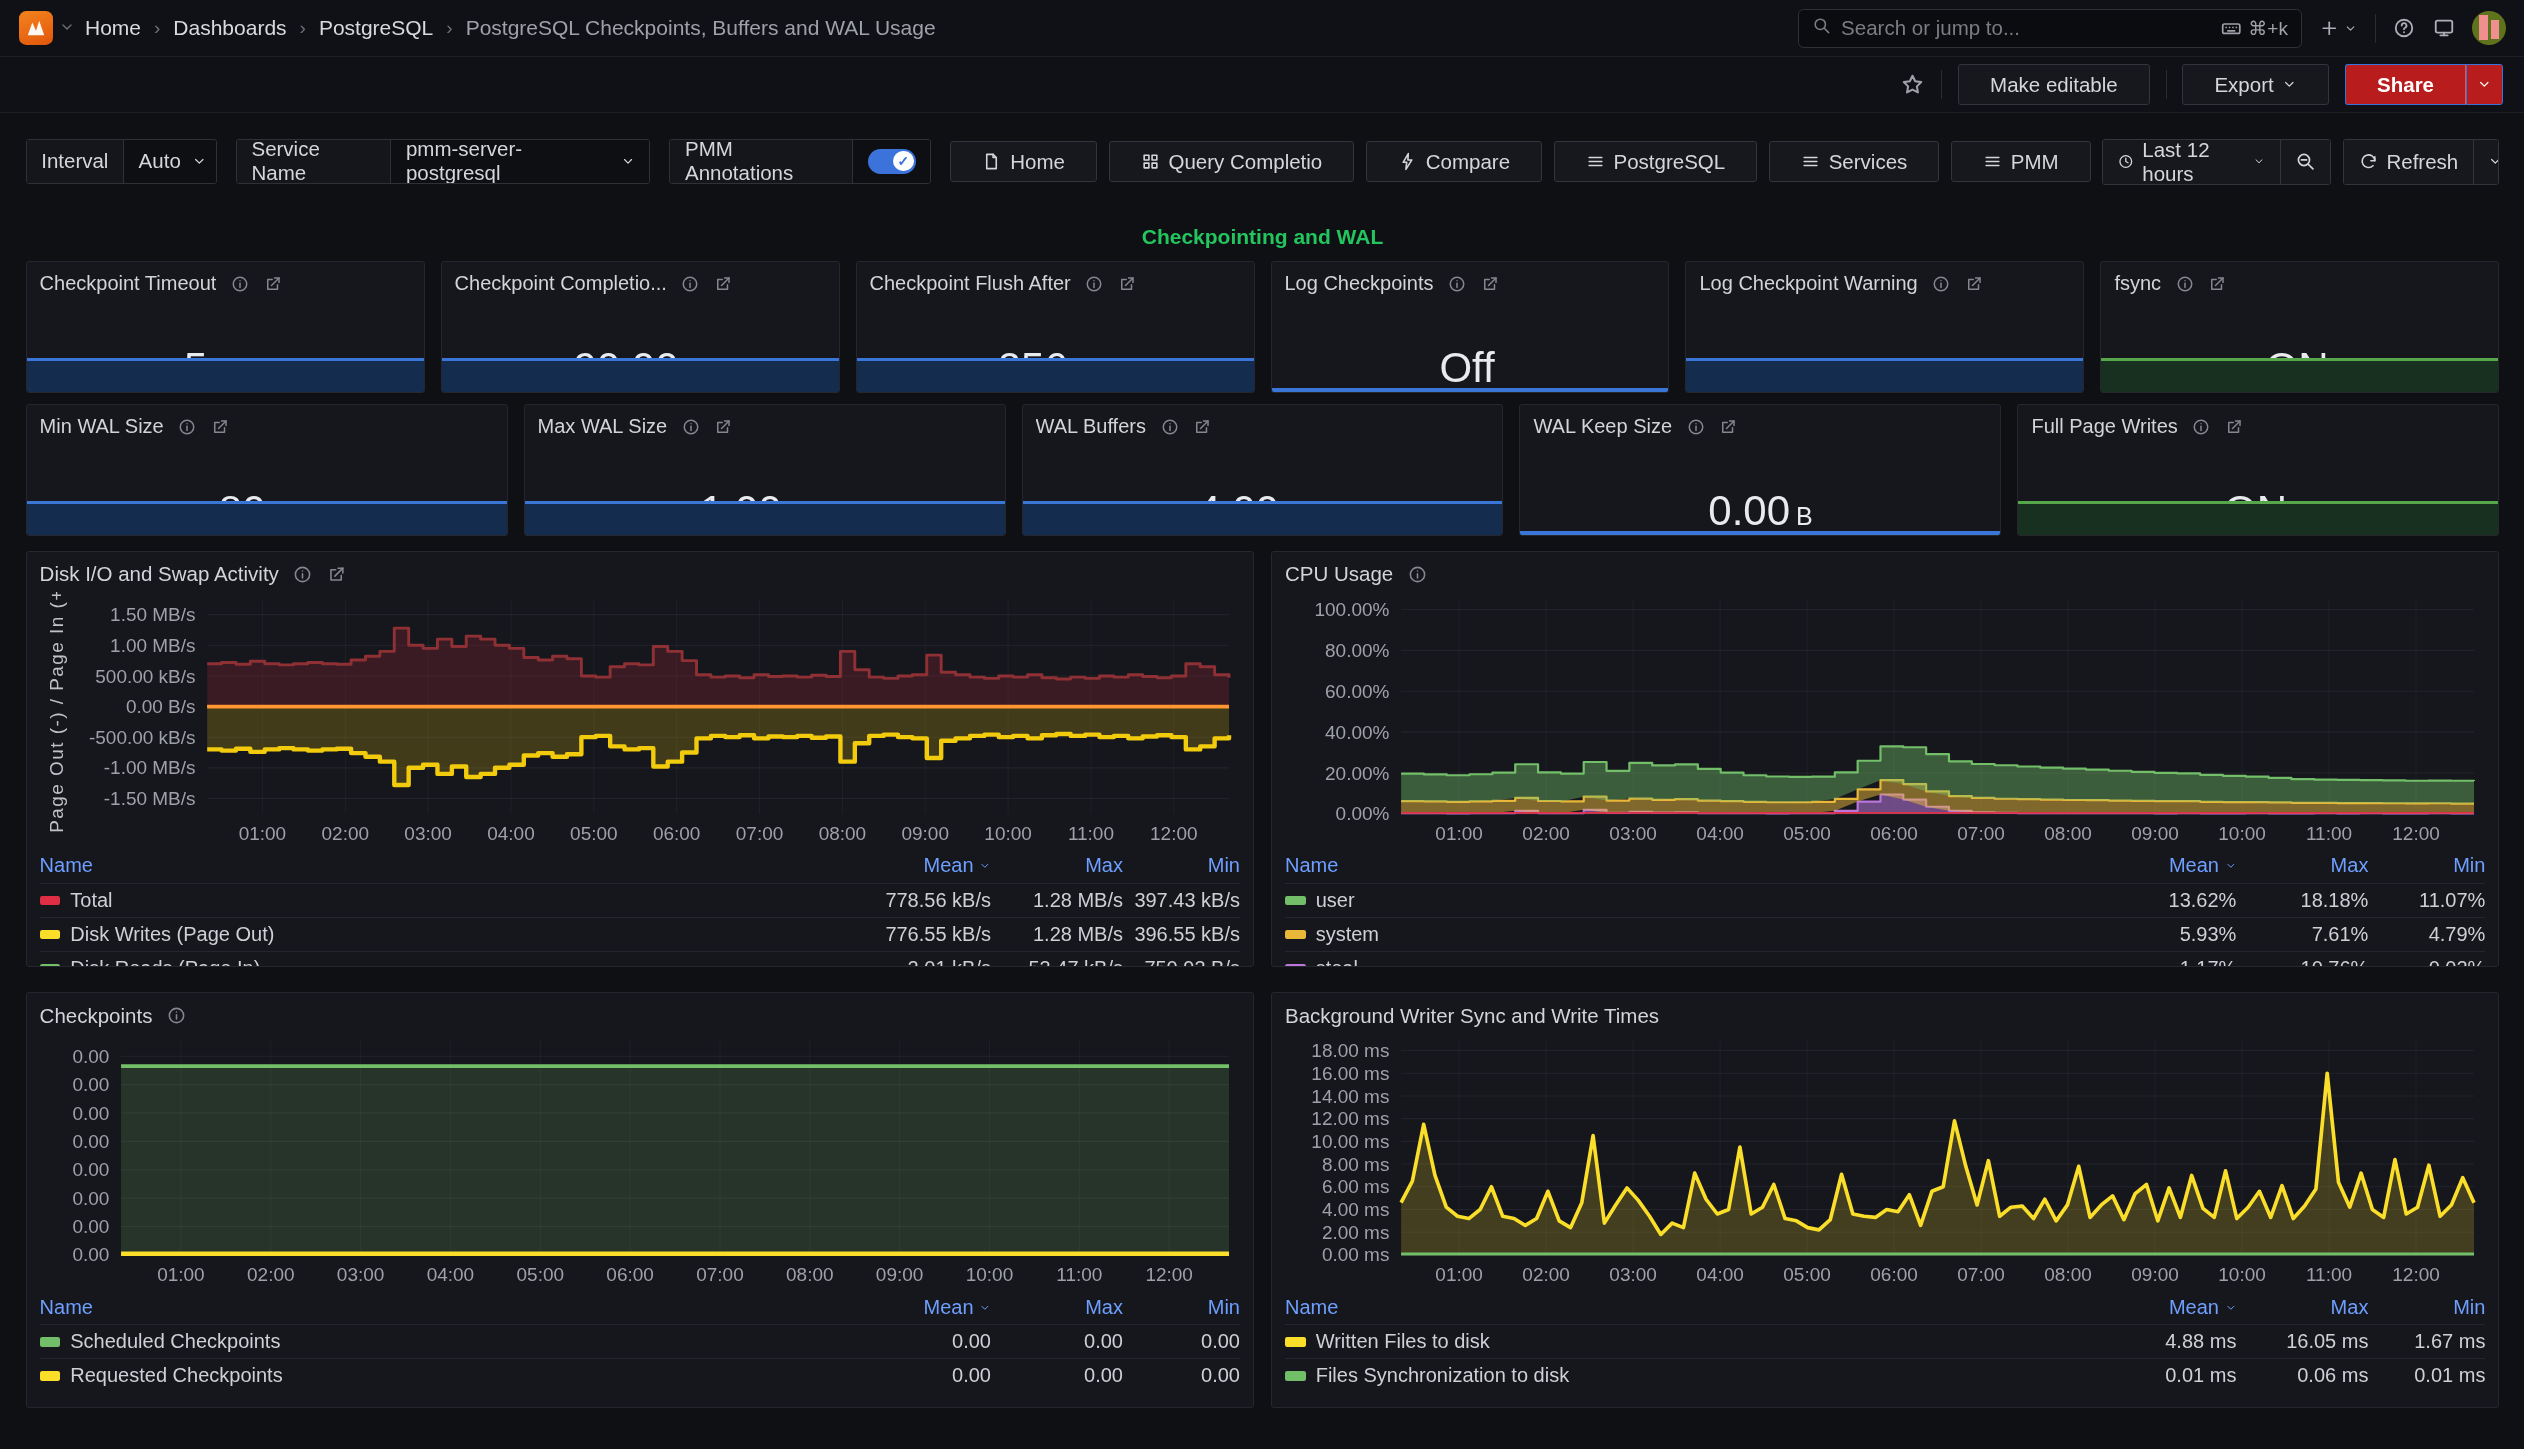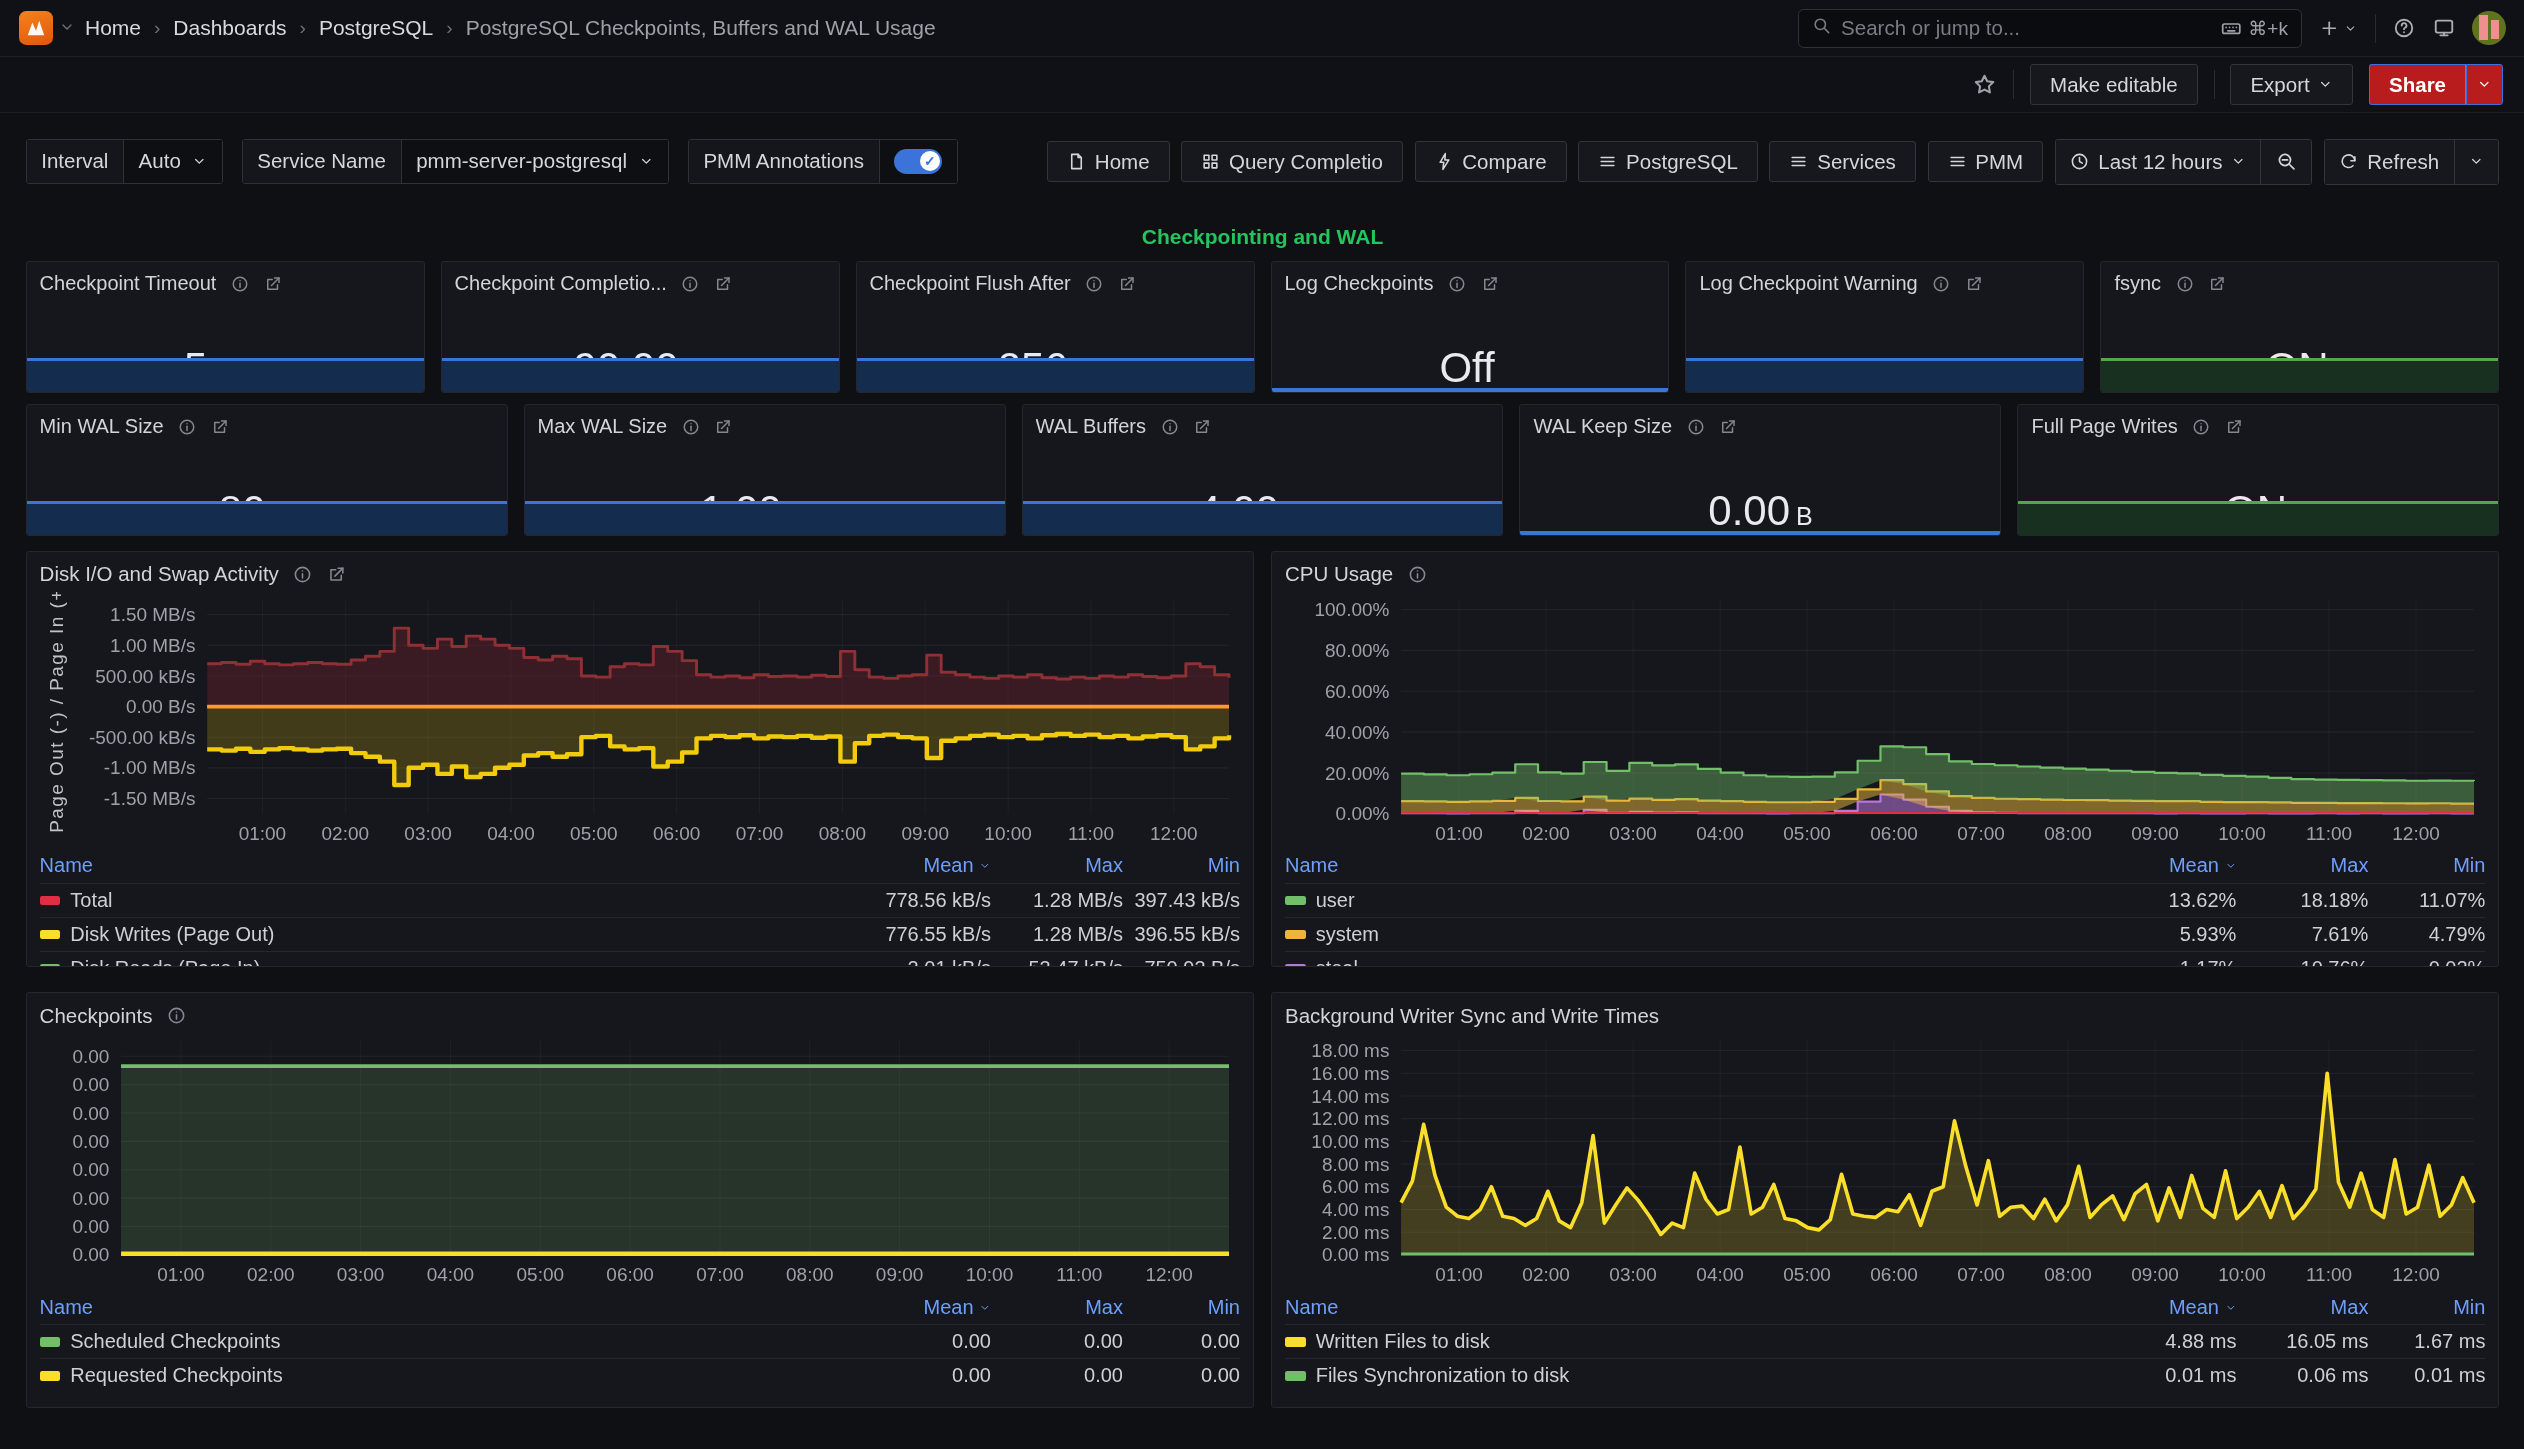--- a/index.html
+++ b/index.html
@@ -23,21 +23,21 @@
   .navbtn { display:flex; align-items:center; color:#aeafb6; gap:4.4px; cursor:pointer; }
   .vdiv { width:0.7px; height:29px; background:#2a2c32; }
   .avatar { width:34px; height:34px; border-radius:50%; overflow:hidden; flex:0 0 auto;
             background:
               linear-gradient(0deg, rgba(240,128,128,0) 0 0) ,#5f721c; position:relative; cursor:pointer;}
   .avatar:before { content:""; position:absolute; left:7.3px; top:4.4px; width:8.8px; height:25px; background:#ef8f8f; }
   .avatar:after  { content:""; position:absolute; right:6.6px; top:8.8px; width:8.8px; height:19px; background:#ef8f8f; }
 
   
   .subheader { height:56px; display:flex; align-items:center; justify-content:flex-end; gap:16px; padding:0 22px; background:#101116; border-bottom:0.7px solid #1e1f25; }
-  .btn { height:41px; display:inline-flex; align-items:center; gap:8.8px; padding:0 19px; background:#17181e; border:0.7px solid #33353c; border-radius:2.9px; color:#d5d6db; font-size:20.5px; cursor:pointer; white-space:nowrap; }
+  .btn { height:41px; display:inline-flex; align-items:center; gap:8.8px; padding:0 31px; background:#17181e; border:0.7px solid #33353c; border-radius:2.9px; color:#d5d6db; font-size:20.5px; cursor:pointer; white-space:nowrap; }
   .btn-primary { background:#b91c1c; border-color:#3b73db; color:#fff; }
   .split { display:inline-flex; }
   .split .btn-primary:first-child { border-radius:2.9px 0 0 2.9px; border-right:0.7px solid rgba(255,255,255,0.28); }
   .split .btn-primary:last-child { border-radius:0 2.9px 2.9px 0; padding:0 10.2px; }
   .iconbtn { color:#9fa1a8; cursor:pointer; display:flex; align-items:center; }
 
   
   .toolbar { margin:25.6px 25.6px 0; display:flex; }
   .ctl { display:inline-flex; border:0.7px solid #2f3137; border-radius:2.9px; overflow:hidden; margin-right:19px; height:45px; }
   .ctl-label { display:flex; align-items:center; padding:0 14.6px; font-size:20.5px; color:#d5d6db; background:#15161b; border-right:0.7px solid #2f3137; }

